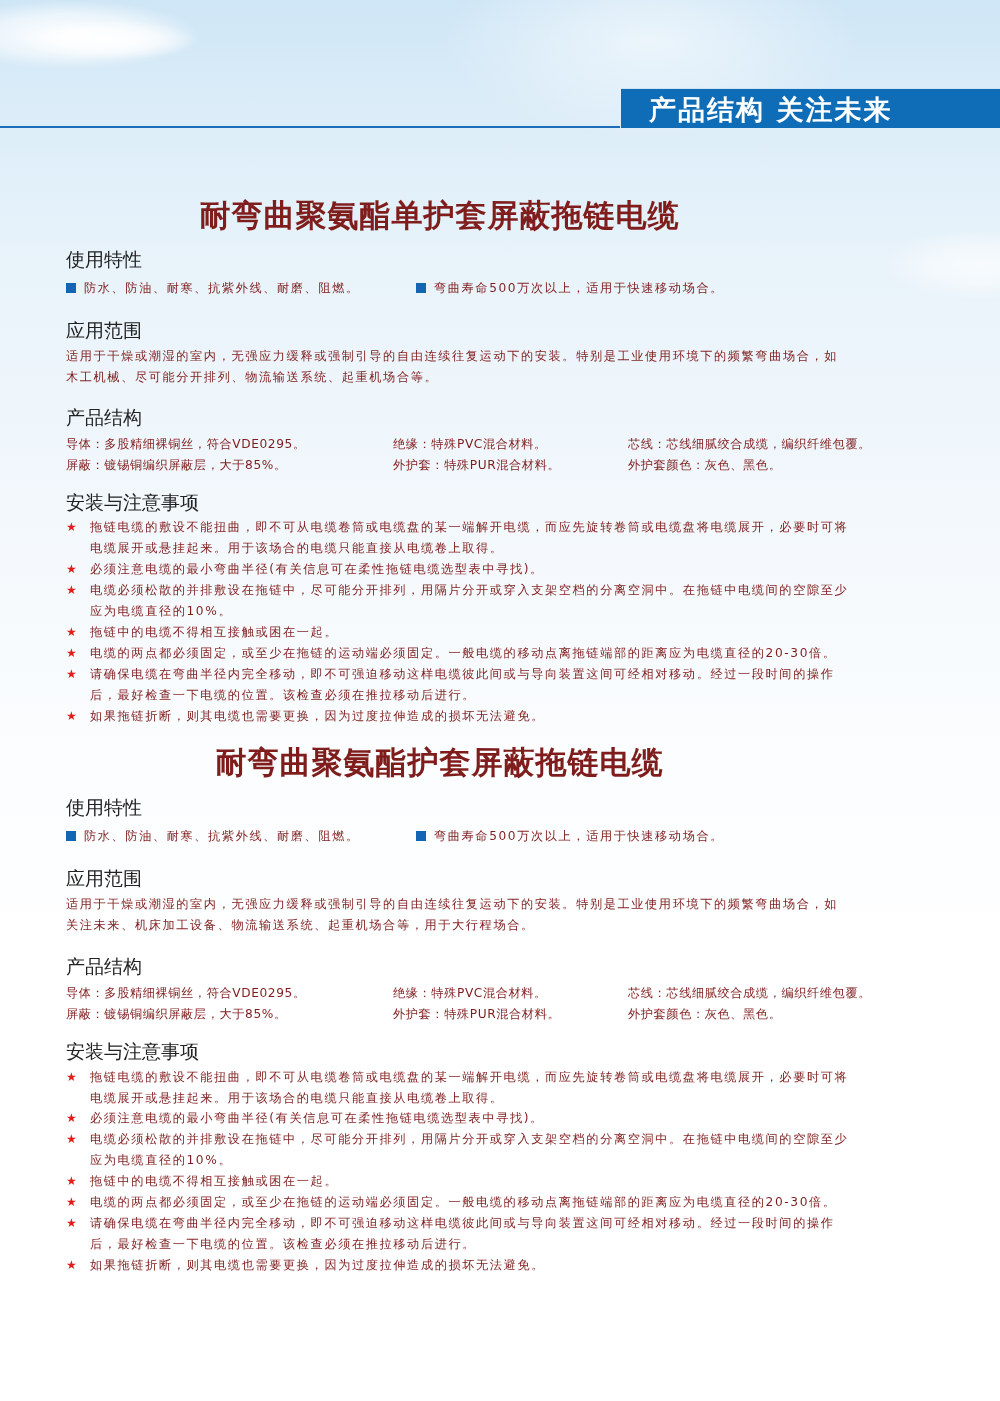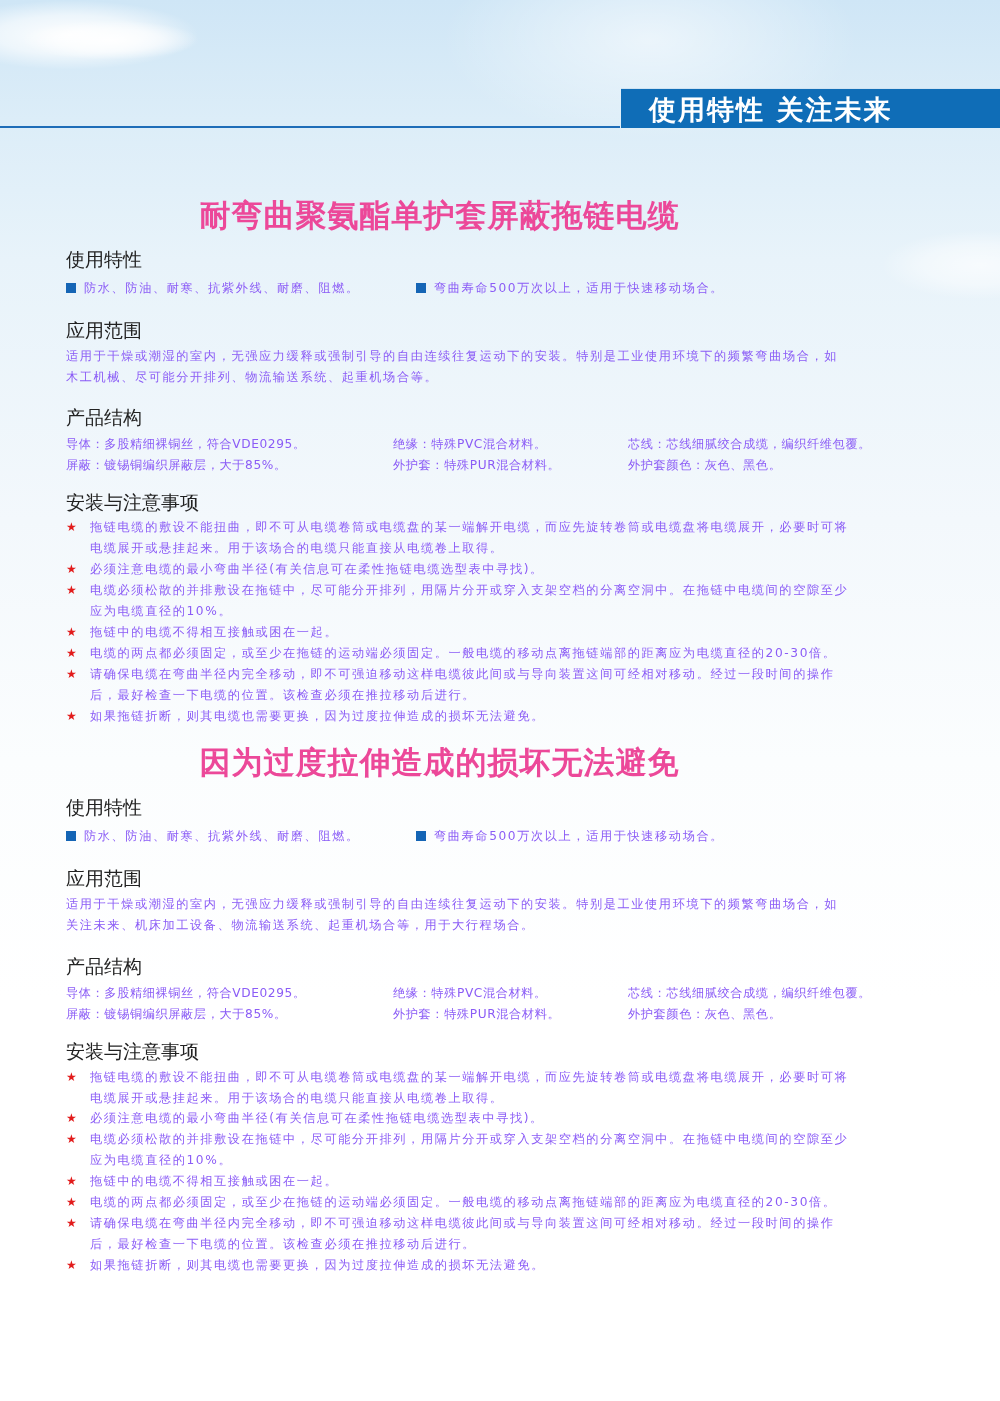--- a/index.html
+++ b/index.html
@@ -24,44 +24,44 @@
   }
   .slogan-bar {
     position: absolute; left: 621px; top: 88px; width: 379px; height: 40px;
     background: #0f6db7; border-top: 1px solid #cfe3f3;
   }
   .slogan-bar span {
     position: absolute; left: 28px; top: 3px; font-size: 27px; font-weight: bold; color: #fff; letter-spacing: 2px;
   }
   .doc-title {
     position: absolute; left: 0; width: 879px; text-align: center;
-    font-size: 31px; font-weight: bold; color: #ec4899; letter-spacing: 1px;
+    font-size: 31px; font-weight: bold; color: #7f1d1d; letter-spacing: 1px;
   }
   .sec-head {
     position: absolute; left: 66px; font-size: 19px; color: #222;
   }
   .line {
-    position: absolute; font-size: 12.2px; color: #8b5cf6; white-space: nowrap; letter-spacing: 1.6px;
+    position: absolute; font-size: 12.2px; color: #7f1d1d; white-space: nowrap; letter-spacing: 1.6px;
   }
   .bullet-sq {
     display: inline-block; width: 10px; height: 10px; background: #1565b5; margin-right: 8px; vertical-align: -1px;
   }
   .star { position: absolute; left: 66px; font-size: 12px; color: #e21b1b; }
 </style>
 </head>
 <body>
 
 <div class="cloud" style="left:-60px;top:0px;width:260px;height:70px;"></div>
 <div class="cloud" style="left:20px;top:20px;width:180px;height:40px;"></div>
 <div class="sky-glow" style="left:440px;top:-60px;width:420px;height:200px;"></div>
 <div class="cloud" style="left:880px;top:230px;width:200px;height:70px;opacity:0.7;"></div>
 
 <div class="header-line"></div>
 <div class="slogan-bar">
-  <span>使用特性  关注未来</span>
+  <span>产品结构  关注未来</span>
 </div>
 
 <div class="doc-title" style="top:195px;">耐弯曲聚氨酯单护套屏蔽拖链电缆</div>
 
 <div class="sec-head" style="top:247px;">使用特性</div>
 <div class="line" style="left:66px;top:280px;">
   <span class="bullet-sq"></span><span>防水、防油、耐寒、抗紫外线、耐磨、阻燃。</span>
 </div>
 <div class="line" style="left:416px;top:280px;">
   <span class="bullet-sq"></span><span>弯曲寿命500万次以上，适用于快速移动场合。</span>
@@ -92,21 +92,21 @@
 <span class="star" style="top:625px;">★</span>
 <div class="line" style="left:90px;top:624px;">拖链中的电缆不得相互接触或困在一起。</div>
 <span class="star" style="top:646px;">★</span>
 <div class="line" style="left:90px;top:645px;">电缆的两点都必须固定，或至少在拖链的运动端必须固定。一般电缆的移动点离拖链端部的距离应为电缆直径的20-30倍。</div>
 <span class="star" style="top:667px;">★</span>
 <div class="line" style="left:90px;top:666px;">请确保电缆在弯曲半径内完全移动，即不可强迫移动这样电缆彼此间或与导向装置这间可经相对移动。经过一段时间的操作</div>
 <div class="line" style="left:90px;top:687px;">后，最好检查一下电缆的位置。该检查必须在推拉移动后进行。</div>
 <span class="star" style="top:709px;">★</span>
 <div class="line" style="left:90px;top:708px;">如果拖链折断，则其电缆也需要更换，因为过度拉伸造成的损坏无法避免。</div>
 
-<div class="doc-title" style="top:742px;">因为过度拉伸造成的损坏无法避免</div>
+<div class="doc-title" style="top:742px;">耐弯曲聚氨酯护套屏蔽拖链电缆</div>
 
 <div class="sec-head" style="top:795px;">使用特性</div>
 <div class="line" style="left:66px;top:828px;">
   <span class="bullet-sq"></span><span>防水、防油、耐寒、抗紫外线、耐磨、阻燃。</span>
 </div>
 <div class="line" style="left:416px;top:828px;">
   <span class="bullet-sq"></span><span>弯曲寿命500万次以上，适用于快速移动场合。</span>
 </div>
 
 <div class="sec-head" style="top:866px;">应用范围</div>

